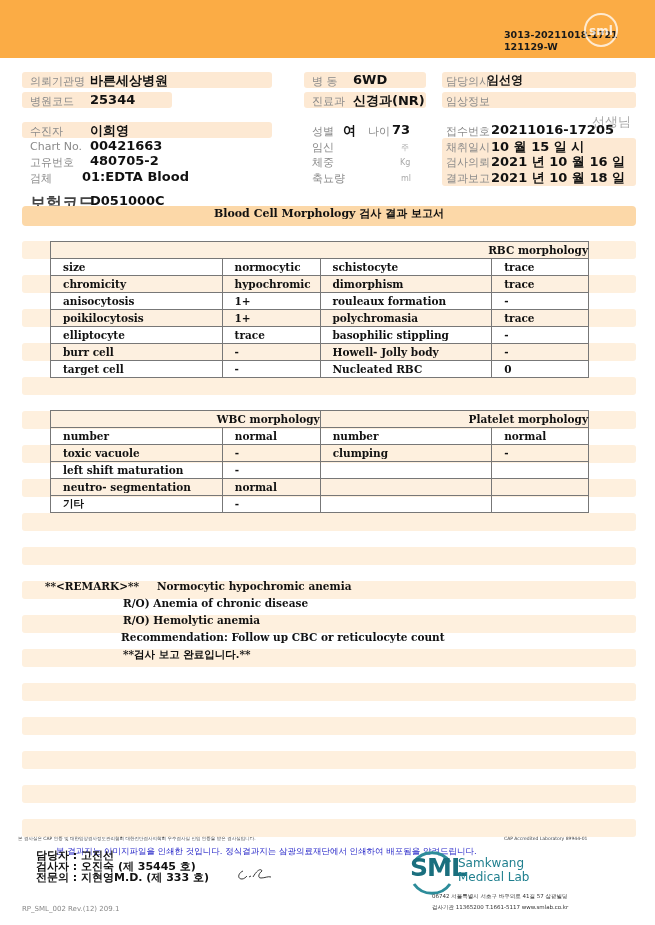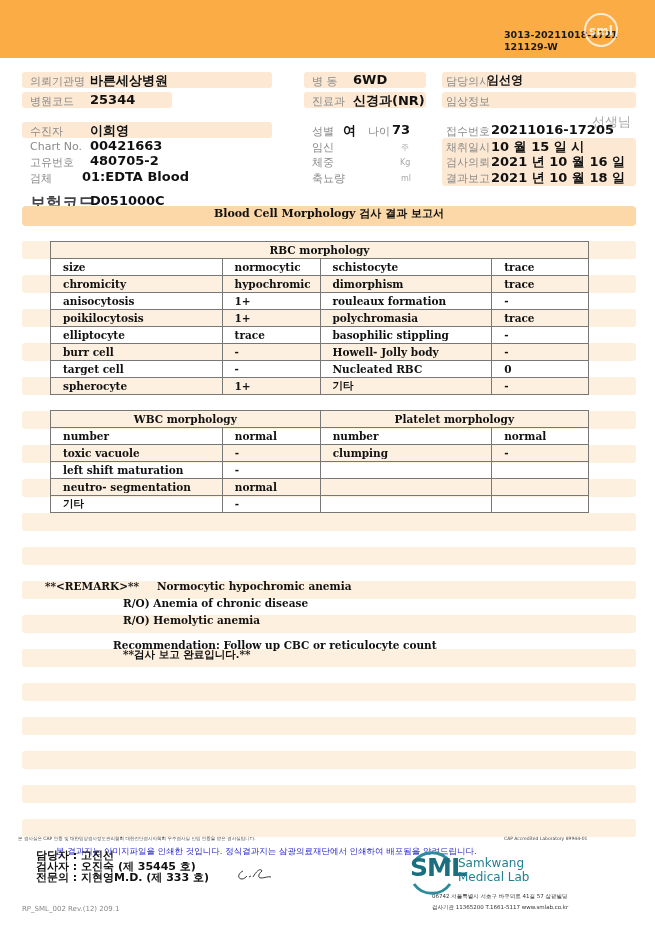--- a/index.html
+++ b/index.html
@@ -16,21 +16,21 @@
 
   .lbl { position: absolute; font-size: 11px; color: #8a8a8a; white-space: nowrap; }
   .val { position: absolute; font-size: 13px; font-weight: bold; color: #111; white-space: nowrap; }
   .unit { position: absolute; font-size: 8px; color: #aaa; white-space: nowrap; }
   .tiny { position: absolute; font-size: 13px; color: #aaa; white-space: nowrap; margin-top: 36px; }
 
   .section-title { position: absolute; left: 22px; top: 206px; width: 614px; height: 20px; background: #fcd8a8; border-radius: 4px; text-align: center; font-family: "DejaVu Serif", serif; font-weight: bold; font-size: 11px; line-height: 16px; color: #111; }
 
   table.morph { position: absolute; border-collapse: collapse; font-family: "DejaVu Serif", serif; font-size: 10.5px; font-weight: bold; color: #111; }
   table.morph td, table.morph th { border: 1px solid #777; height: 17px; padding: 0 0 0 12px; text-align: left; white-space: nowrap; }
-  table.morph th { text-align: center; padding: 0; font-weight: bold; }
+  table.morph th { text-align: right; padding: 0; font-weight: bold; }
   tr.shade td, tr.shade th { background: #fdf0e0; }
 
   .remark { position: absolute; font-family: "DejaVu Serif", serif; font-size: 10.5px; font-weight: bold; color: #111; white-space: nowrap; }
 
   .fine { position: absolute; font-size: 4.5px; color: #444; white-space: nowrap; }
   .notice { position: absolute; left: 56px; top: 846px; font-size: 8.5px; color: #2424c8; white-space: nowrap; }
   .sig { position: absolute; font-size: 11px; font-weight: bold; color: #111; white-space: nowrap; line-height: 12px; text-align: center; }
   .revision { position: absolute; left: 22px; top: 905px; font-size: 7px; color: #888; }
   .sml-logo-text { position: absolute; left: 410px; top: 853px; font-size: 25px; font-weight: bold; color: #1a6f7e; letter-spacing: -1px; }
   .sml-name { position: absolute; left: 458px; top: 856px; font-size: 12px; color: #1f7f8e; line-height: 14px; }
@@ -173,26 +173,20 @@
         <td>-</td>
         <td>Howell- Jolly body</td>
         <td>-</td>
       </tr>
   <tr>
         <td>target cell</td>
         <td>-</td>
         <td>Nucleated RBC</td>
         <td>0</td>
       </tr>
-  <tr class="shade">
-        <td>spherocyte</td>
-        <td>1+</td>
-        <td>기타</td>
-        <td>-</td>
-      </tr>
 </tbody>
   </table>
 
 <table class="morph" style="left:50px;top:410px;width:539px;">
   <colgroup>
       <col style="width:172px">
       <col style="width:98px">
       <col style="width:172px">
       <col style="width:97px">
     </colgroup>
@@ -231,21 +225,21 @@
         <td></td>
         <td></td>
       </tr>
 </tbody>
   </table>
 
 <div class="remark" style="left:45px;top:580px;">**&lt;REMARK&gt;**</div>
 <div class="remark" style="left:157px;top:580px;">Normocytic hypochromic anemia</div>
 <div class="remark" style="left:123px;top:597px;">R/O)  Anemia of chronic disease</div>
 <div class="remark" style="left:123px;top:614px;">R/O) Hemolytic anemia</div>
-<div class="remark" style="left:113px;top:631px;margin-top:8px;">Recommendation: Follow up CBC or reticulocyte count</div>
+<div class="remark" style="left:121px;top:631px;">Recommendation: Follow up CBC or reticulocyte count</div>
 <div class="remark" style="left:123px;top:648px;">**검사  보고  완료입니다.**</div>
 
 <div class="fine" style="left:18px;top:836px;">본 검사실은 CAP 인증 및 대한임상검사정도관리협회 대한진단검사의학회 우수검사실 신임 인증을 받은 검사실입니다.</div>
 <div class="fine" style="left:504px;top:836px;">CAP Accredited Laboratory 89944-01</div>
 <div class="notice">본 결과지는 이미지파일을 인쇄한 것입니다. 정식결과지는 삼광의료재단에서 인쇄하여 배포됨을 알려드립니다.</div>
 
 <div class="sig" style="left:36px;top:850px;">담당자 : 고진선</div>
 <div class="sig" style="left:36px;top:861px;">검사자 : 오진숙 (제 35445 호)</div>
 <div class="sig" style="left:36px;top:872px;">전문의 : 지현영M.D. (제 333 호)</div>
 

